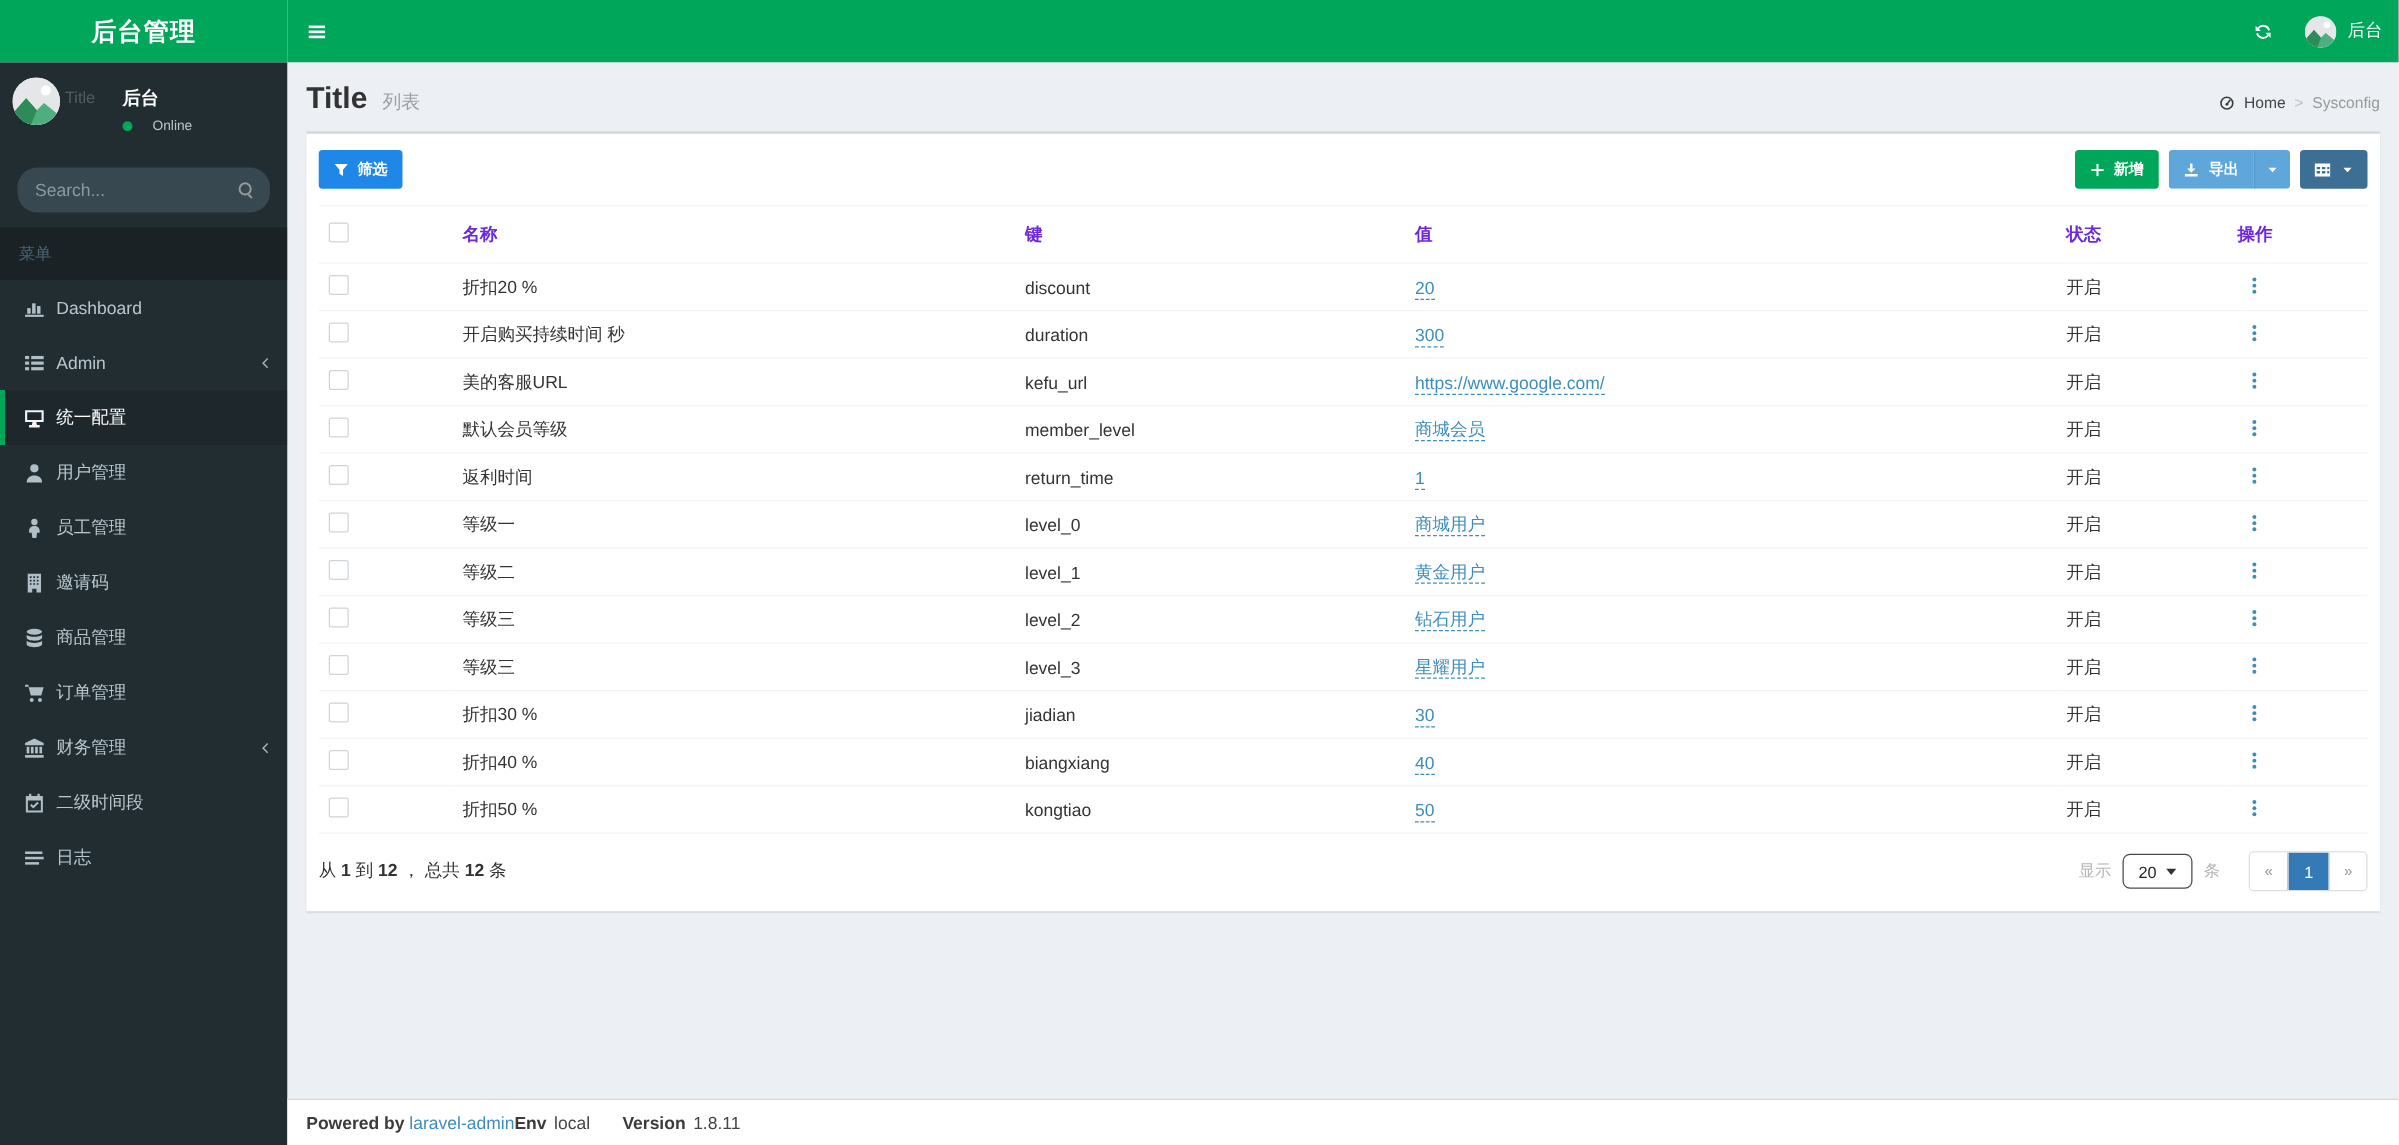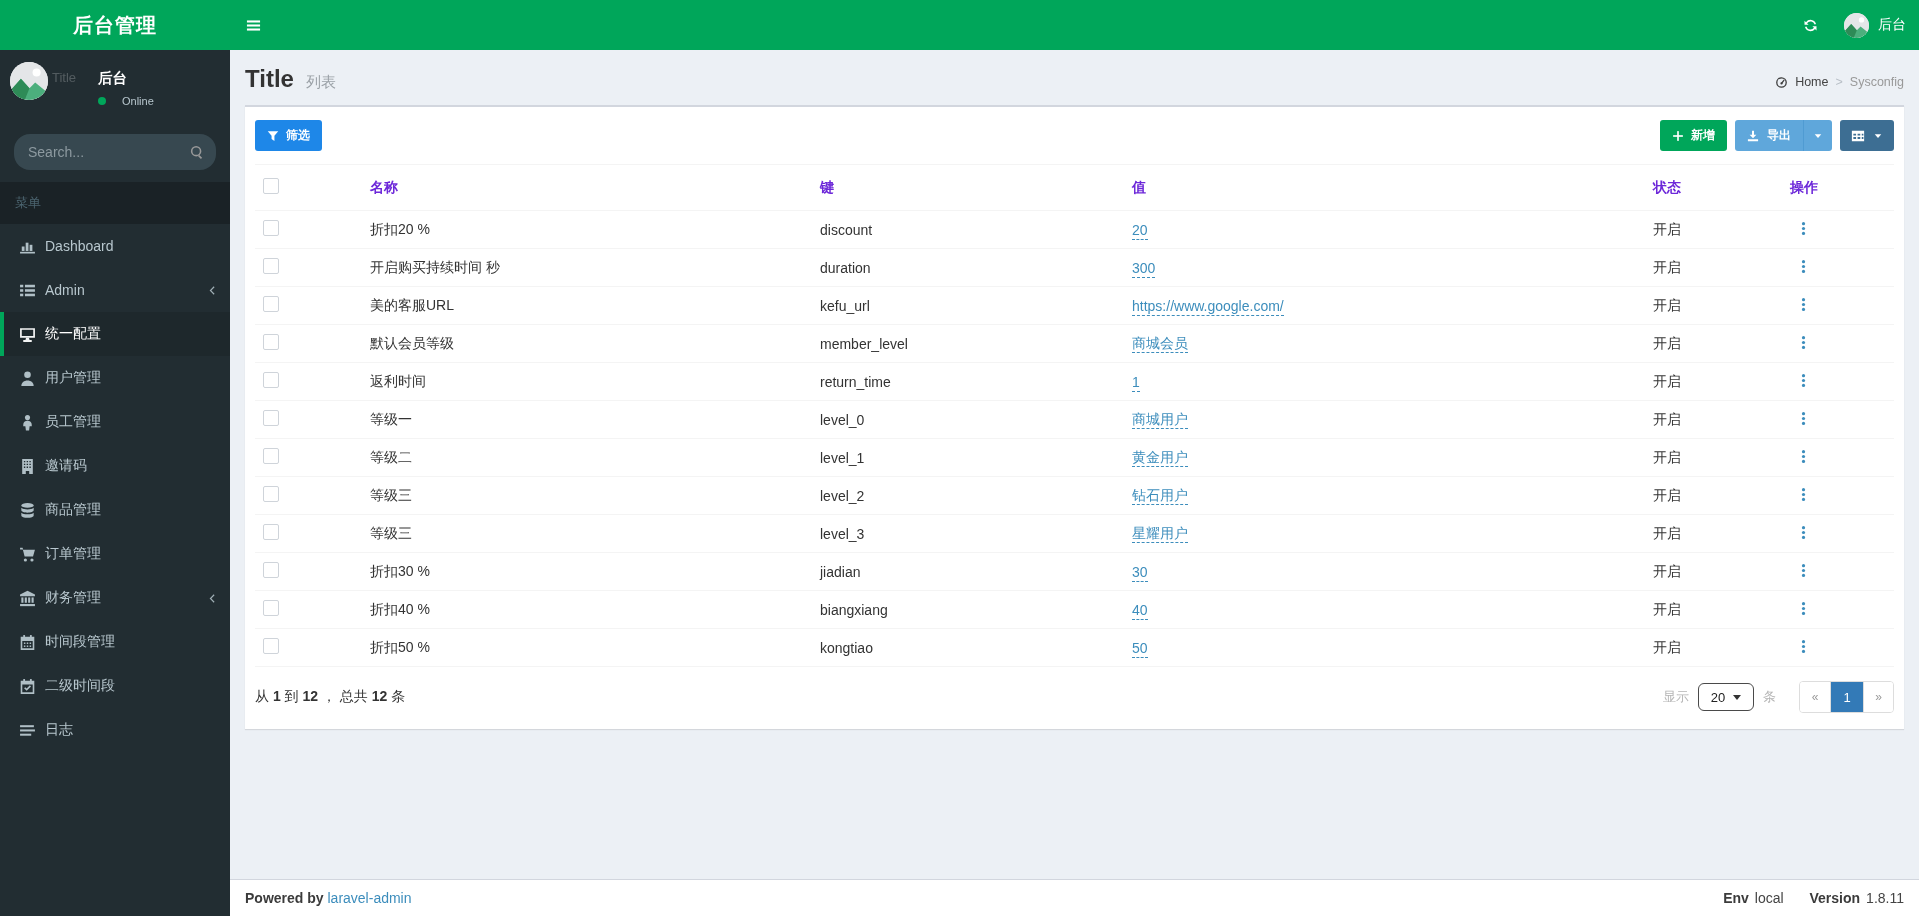--- a/index.html
+++ b/index.html
@@ -83,21 +83,21 @@
   .summary b{font-weight:700}
   .pager-zone{display:flex;align-items:center;gap:9px}
   .muted{color:#b5b5b5;font-size:13px}
   .per-page{display:inline-flex;align-items:center;justify-content:center;gap:8px;width:56px;height:28px;border:1px solid #4a4a4a;border-radius:6px;background:#fff;font-size:13px;color:#222;cursor:pointer}
   .tri{width:0;height:0;border-left:4.5px solid transparent;border-right:4.5px solid transparent;border-top:5.5px solid #333}
   .pager{display:inline-flex;border:1px solid #ddd;border-radius:4px;overflow:hidden;margin-left:14px;background:#fff}
   .pg-btn{width:30px;height:30px;display:flex;align-items:center;justify-content:center;font-size:12px;color:#9a9a9a;background:#fff;cursor:default;border-left:1px solid #ddd}
   .pg-btn:first-child{border-left:0}
   .pg-btn.on{background:#337ab7;color:#fff;width:33px;font-size:13px;cursor:pointer}
 
-  .ftr{margin-top:auto;background:#fff;border-top:1px solid #d2d6de;padding:10px 15px;display:flex;justify-content:space-between;align-items:center;font-size:14px;color:#444}
+  .ftr{margin-top:auto;background:#fff;border-top:1px solid #d2d6de;padding:10px 15px;display:flex;justify-content:flex-start;align-items:center;font-size:14px;color:#444}
   .ftr b{color:#3b3b3b}
   .ftr a{color:#3c8dbc;text-decoration:none}
   .ftr-right span{margin-left:6px}
   .ftr-right .grp{margin-left:22px}
 </style>
 </head>
 <body>
 
 <div class="app">
 
@@ -265,36 +265,20 @@
                 <rect x="11.8" y="7" width="2" height="5"></rect>
                 <rect x="1" y="13.2" width="14" height="2"></rect>
               </svg>
             </span>
             <span>财务管理</span>
             <span class="icn chev">
               <svg viewBox="0 0 16 16">
                 <path d="M10.4 2.6L5 8l5.4 5.4" fill="none" stroke="currentColor" stroke-width="1.7"></path>
               </svg>
             </span>
-          </li>
-          <li class="mi">
-            <span class="icn">
-              <svg viewBox="0 0 16 16">
-                <path fill-rule="evenodd" d="M1.6 2.6h12.8V15H1.6zm1.5 4v6.9h9.8V6.6z"></path>
-                <rect x="4" y="1" width="1.7" height="3.2"></rect>
-                <rect x="10.3" y="1" width="1.7" height="3.2"></rect>
-                <rect x="4.6" y="8" width="1.4" height="1.4"></rect>
-                <rect x="7.3" y="8" width="1.4" height="1.4"></rect>
-                <rect x="10" y="8" width="1.4" height="1.4"></rect>
-                <rect x="4.6" y="10.8" width="1.4" height="1.4"></rect>
-                <rect x="7.3" y="10.8" width="1.4" height="1.4"></rect>
-                <rect x="10" y="10.8" width="1.4" height="1.4"></rect>
-              </svg>
-            </span>
-            <span>时间段管理</span>
           </li>
           <li class="mi">
             <span class="icn">
               <svg viewBox="0 0 16 16">
                 <path fill-rule="evenodd" d="M1.6 2.6h12.8V15H1.6zm1.5 3.4v7.5h9.8V6z"></path>
                 <rect x="4" y="1" width="1.7" height="3.2"></rect>
                 <rect x="10.3" y="1" width="1.7" height="3.2"></rect>
                 <path d="M7.2 12.1L4.8 9.7l1.1-1.1 1.3 1.3 3-3 1.1 1.1z"></path>
               </svg>
             </span>

